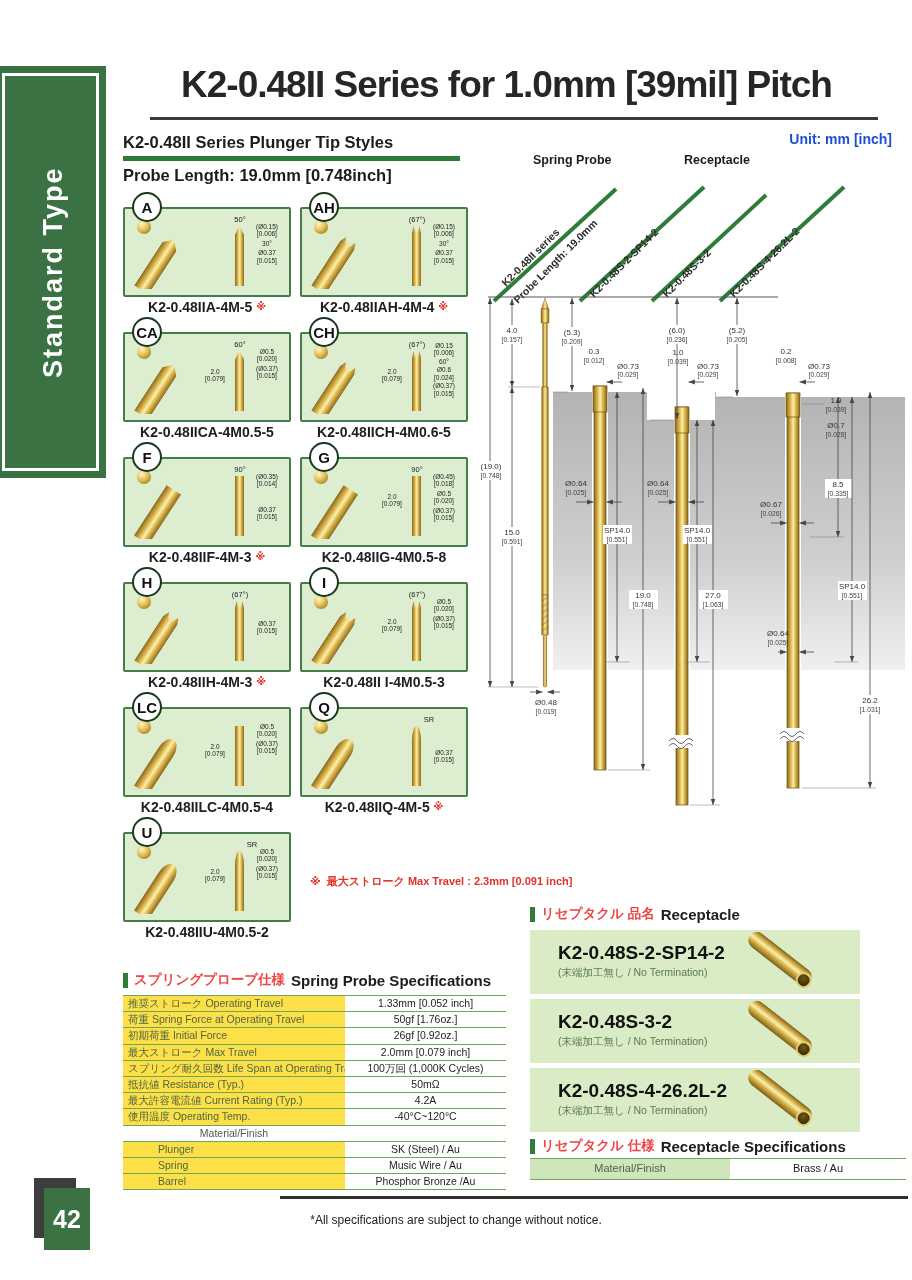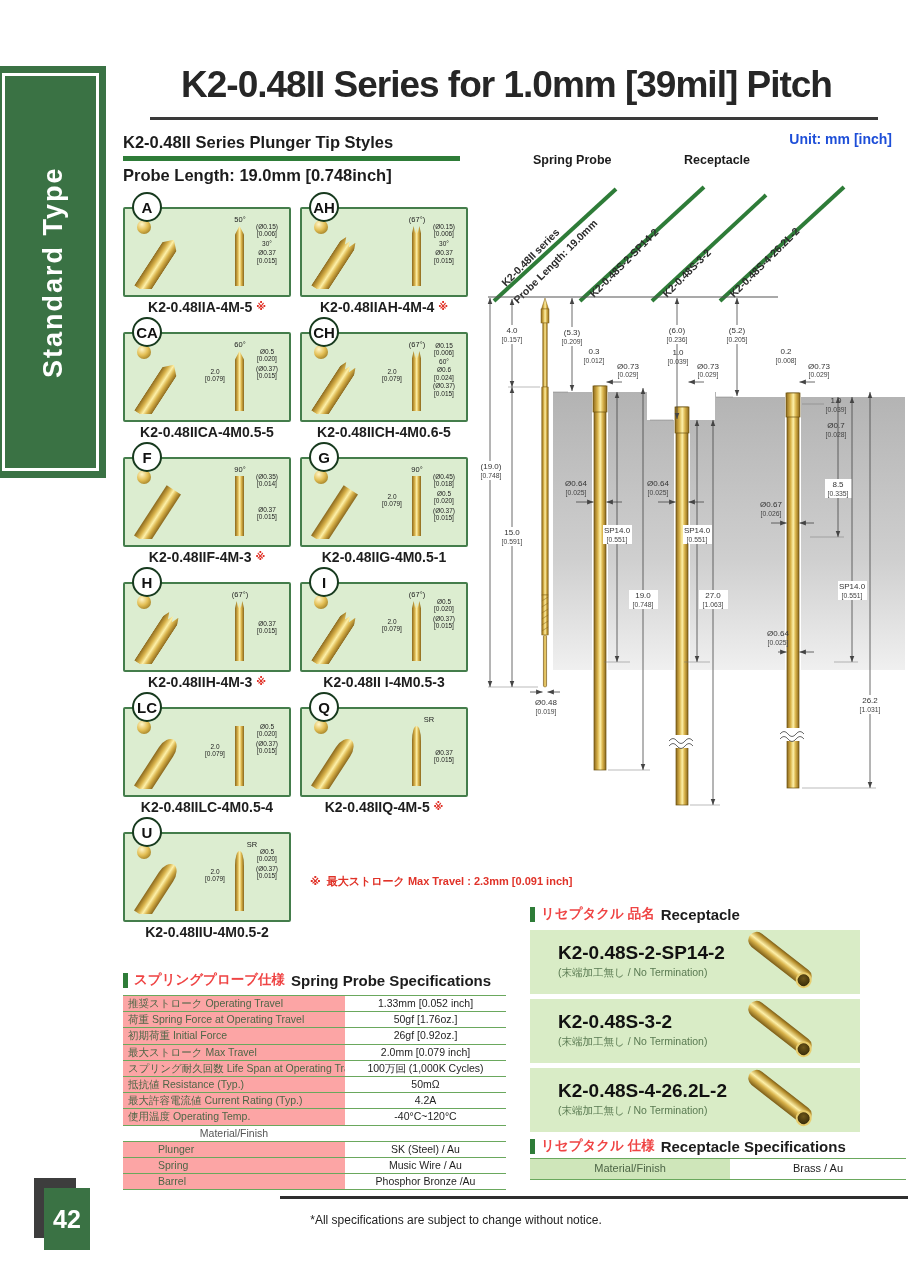--- a/index.html
+++ b/index.html
@@ -41,21 +41,21 @@
   .rdims{position:absolute;left:57px;top:8px;width:38px;display:flex;flex-direction:column;gap:2px;text-align:center;font-size:6.5px;line-height:1.15;color:#222;}
   .dim span{display:block;}
   #tipnote{left:310px;top:874px;font-size:11px;font-weight:bold;color:#e03228;}
   
   .sechead{display:flex;align-items:center;gap:6px;}
   .sechead .bar{width:5px;height:15px;background:#2e7c38;}
   .sechead .jp{font-size:13.5px;font-weight:bold;color:#ef4444;}
   .sechead .en{font-size:15px;font-weight:bold;color:#1c1c1c;}
   #spec-table{left:123px;top:995px;width:383px;border-bottom:1.5px solid #6aa85d;}
   .srow{display:flex;border-top:1px solid #6aa85d;height:15.2px;align-items:stretch;}
-  .sl{width:222px;background:#fca5a5;color:#4e6647;font-size:10.5px;padding:1px 5px 0;box-sizing:border-box;white-space:nowrap;overflow:hidden;}
+  .sl{width:222px;background:#fde047;color:#4e6647;font-size:10.5px;padding:1px 5px 0;box-sizing:border-box;white-space:nowrap;overflow:hidden;}
   .sl.indent{padding-left:35px;}
   .sl.none{background:#fff;text-align:center;color:#555;}
   .sv{flex:1;text-align:center;font-size:10.5px;color:#1e1e1e;padding-top:1px;}
   
   .rcard{position:absolute;left:530px;width:330px;height:64px;background:#d9ecc6;}
   .rcard .pn{position:absolute;left:28px;top:12px;font-size:19px;font-weight:bold;color:#111;}
   .rcard .sub{position:absolute;left:28px;top:36px;font-size:10.5px;color:#5a7a52;}
   .tube3d{position:absolute;right:42px;top:20px;width:76px;height:17px;border-radius:9px;transform:rotate(38deg);
     background:linear-gradient(0deg,#7a5c17,#d8b24a 35%,#fdf0a8 55%,#b8912f 85%,#7a5c17);}
   .tube3d::after{content:"";position:absolute;right:-2px;top:3px;width:12px;height:12px;border-radius:50%;
@@ -254,21 +254,21 @@
         <div class="dim">
             <span>Ø0.5</span>
             <span>[0.020]</span>
           </div>
         <div class="dim">
             <span>(Ø0.37)</span>
             <span>[0.015]</span>
           </div>
       </div>
     </div>
-    <div class="part"><span>K2-0.48IIG-4M0.5-1</span><span class="star"></span></div>
+    <div class="part"><span>K2-0.48IIG-4M0.5-8</span><span class="star"></span></div>
   </div>
 
   <div class="cell" style="left:123px;top:582px;">
     <div class="cellbox"></div>
     <div class="badge">H</div>
     <div class="photo">
         <div class="sphere"></div>
         <div class="rod crown"></div>
       </div>
     <div class="diag">

